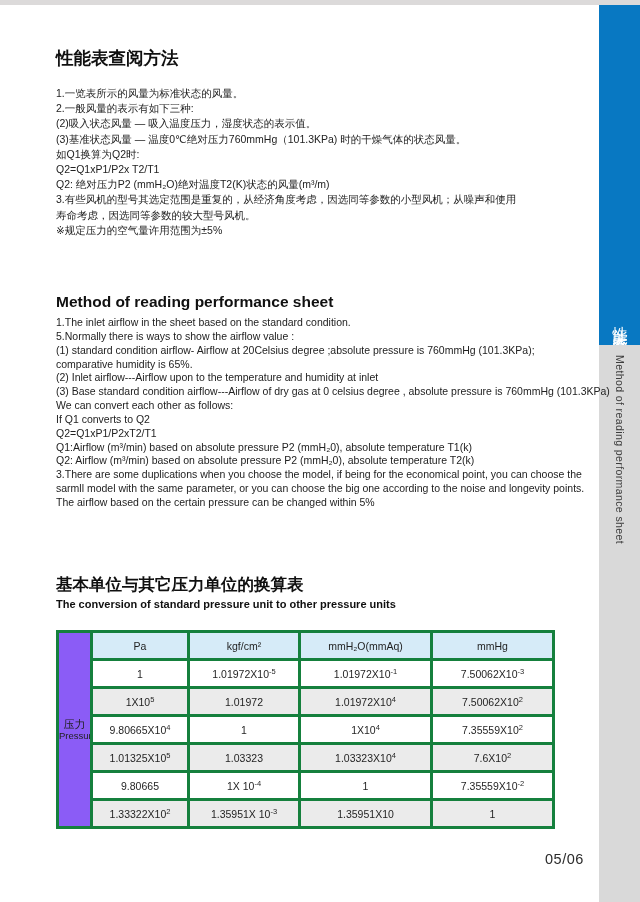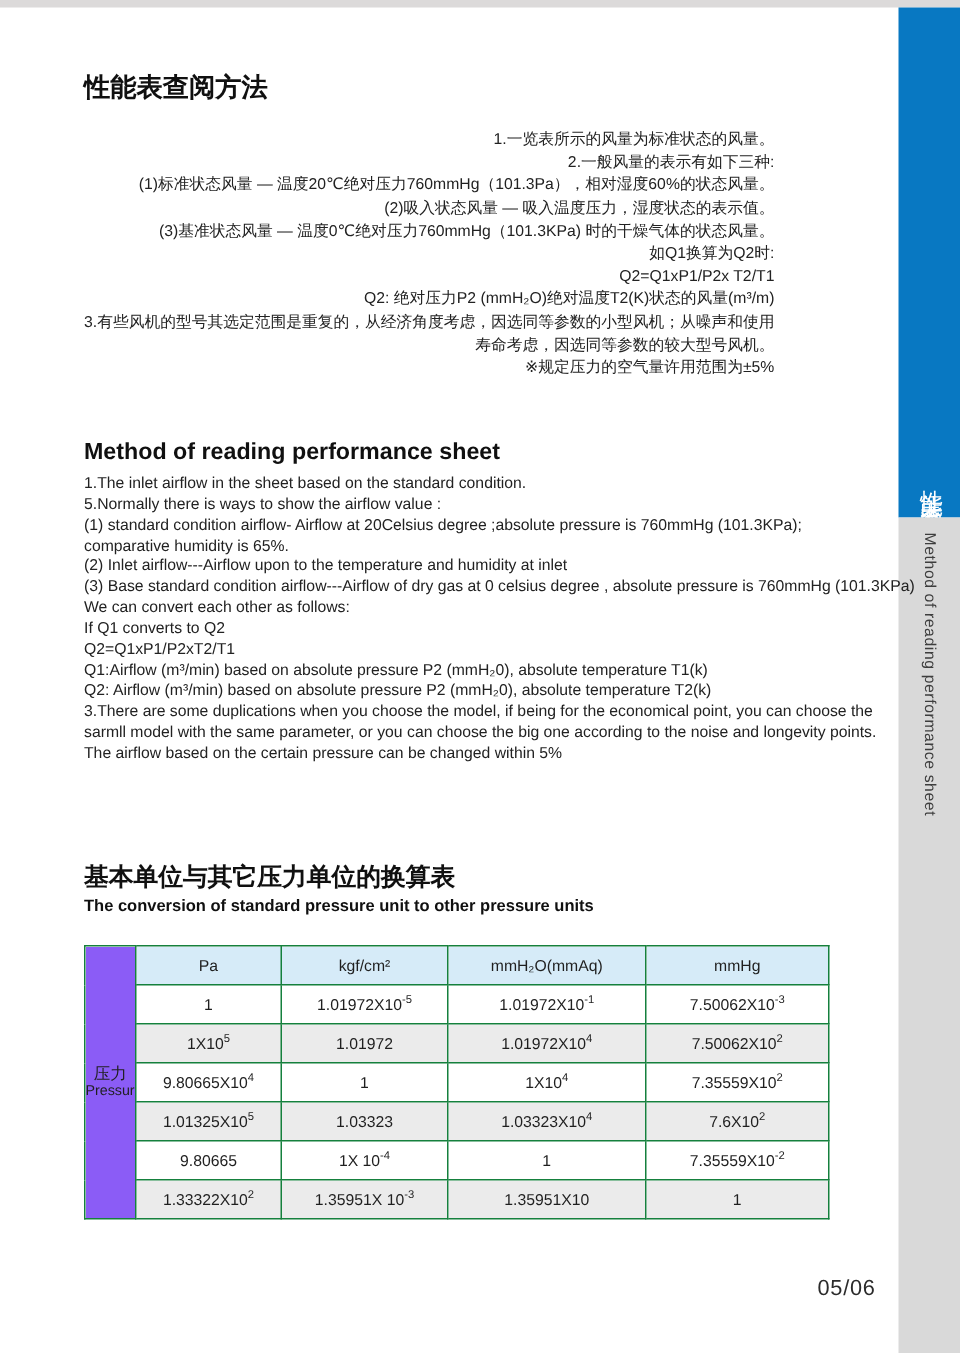--- a/index.html
+++ b/index.html
@@ -25,30 +25,30 @@
   }
 
   
   h1.cn-title { position:absolute; left:56px; top:46px; margin:0; font-size:17.5px; font-weight:bold; color:#101010; }
   h2.en-title { position:absolute; left:56px; top:293px; margin:0; font-size:15.5px; font-weight:bold; color:#101010; }
   h2.conv-cn  { position:absolute; left:56px; top:574px; margin:0; font-size:16.5px; font-weight:bold; color:#101010; }
   h3.conv-en  { position:absolute; left:56px; top:598px; margin:0; font-size:11px; font-weight:bold; color:#101010; }
 
   
   .cn-body { position:absolute; left:56px; top:86px; font-size:10.5px; color:#222; }
-  .cn-body > div { line-height:15.2px; white-space:nowrap;text-align:right; }
+  .cn-body > div { line-height:15.2px; white-space:nowrap; }
   .en-body { position:absolute; left:56px; top:316px; font-size:10.5px; color:#222; }
   .en-body > div { line-height:13.85px; white-space:nowrap; }
 
   
   table.conv {
     position:absolute; left:56px; top:630px; width:496px;
     border-collapse:collapse; table-layout:fixed; font-size:10.5px; color:#1f1f1f;
   }
-  table.conv th, table.conv td { border:1px solid #15803d; text-align:center; padding:0; overflow:hidden; }
+  table.conv th, table.conv td { border:3px solid #15803d; text-align:center; padding:0; overflow:hidden; }
   table.conv th { height:25px; background:#d6ebf8; font-weight:normal; }
   table.conv td { height:25px; background:#ffffff; }
   table.conv tr.alt td { background:#ebebeb; }
   table.conv td.label-cell { background:#8b5cf6; font-size:11px; line-height:12px; }
   table.conv td.label-cell .label-en { font-size:9.5px; }
   table.conv sup { font-size:7.5px; line-height:0; }
 
   .page-num { position:absolute; left:545px; top:851px; font-size:14.5px; color:#2b2b2b; letter-spacing:0.5px; }
 </style>
 </head>
@@ -60,21 +60,20 @@
   <div class="v-cn">性能表查询方法</div>
 </div>
 <div class="sidebar-gray">
   <div class="v-en">Method of reading performance sheet</div>
 </div>
 
 <h1 class="cn-title">性能表查阅方法</h1>
 <div class="cn-body">
     <div>1.一览表所示的风量为标准状态的风量。</div>
     <div>2.一般风量的表示有如下三种:</div>
-    <div>(1)标准状态风量 — 温度20℃绝对压力760mmHg（101.3Pa），相对湿度60%的状态风量。</div>
     <div>(2)吸入状态风量 — 吸入温度压力，湿度状态的表示值。</div>
     <div>(3)基准状态风量 — 温度0℃绝对压力760mmHg（101.3KPa) 时的干燥气体的状态风量。</div>
     <div>如Q1换算为Q2时:</div>
     <div>Q2=Q1xP1/P2x T2/T1</div>
     <div>Q2: 绝对压力P2 (mmH₂O)绝对温度T2(K)状态的风量(m³/m)</div>
     <div>3.有些风机的型号其选定范围是重复的，从经济角度考虑，因选同等参数的小型风机；从噪声和使用</div>
     <div>寿命考虑，因选同等参数的较大型号风机。</div>
     <div>※规定压力的空气量许用范围为±5%</div>
   </div>
 

